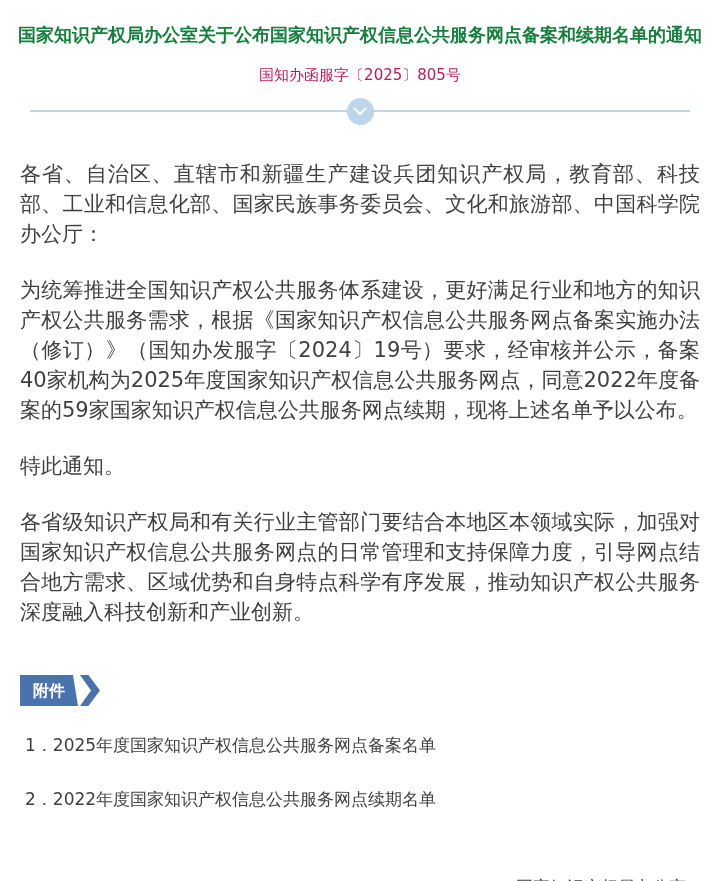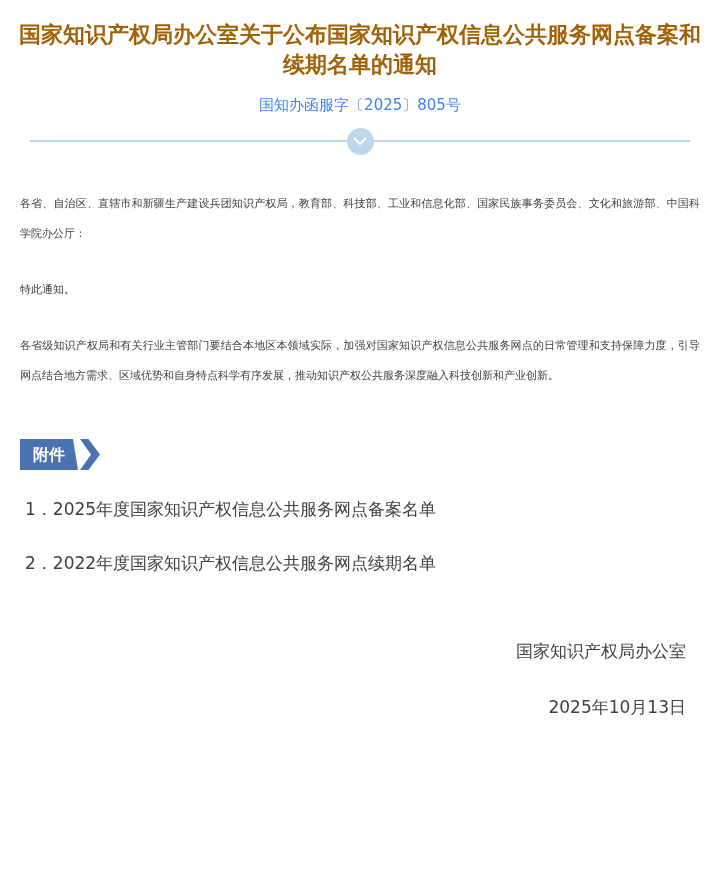--- a/index.html
+++ b/index.html
@@ -15,29 +15,29 @@
     margin: 0 auto;
     background: #ffffff;
     padding-bottom: 10px;
   }
   
   .doc-header {
     text-align: center;
     padding: 20px 18px 0 18px;
   }
   .doc-title {
-    font-size: 22px;
+    font-size: 18px;
     font-weight: bold;
-    color: #a16207;
+    color: #15803d;
     line-height: 30px;
     margin: 0;
   }
   .doc-number {
     font-size: 15px;
-    color: #3b82f6;
+    color: #be185d;
     margin-top: 16px;
     line-height: 18px;
   }
   
   .divider {
     display: flex;
     align-items: center;
     margin: 13px 30px 0 30px;
     height: 28px;
   }
@@ -52,21 +52,21 @@
     border-radius: 50%;
     background: #bcd7e9;
     display: flex;
     align-items: center;
     justify-content: center;
     flex: 0 0 auto;
   }
   
   .doc-body {
     padding: 8px 20px 0 20px;
-    font-size: 11px;
+    font-size: 21px;
     color: #404040;
     line-height: 30px;
   }
   .doc-body p {
     margin: 26px 0;
     text-align: justify;
   }
   
   .attachment-badge {
     display: flex;
@@ -133,20 +133,21 @@
     <div class="bubble">
       <svg width="14" height="9" viewBox="0 0 14 9" aria-hidden="true">
         <polyline points="1.5,1.5 7,7 12.5,1.5" fill="none" stroke="#ffffff" stroke-width="2" stroke-linecap="round" stroke-linejoin="round"></polyline>
       </svg>
     </div>
     <div class="line"></div>
   </div>
 
   <div class="doc-body">
     <p>各省、自治区、直辖市和新疆生产建设兵团知识产权局，教育部、科技部、工业和信息化部、国家民族事务委员会、文化和旅游部、中国科学院办公厅：</p>
+    <p>为统筹推进全国知识产权公共服务体系建设，更好满足行业和地方的知识产权公共服务需求，根据《国家知识产权信息公共服务网点备案实施办法（修订）》（国知办发服字〔2024〕19号）要求，经审核并公示，备案40家机构为2025年度国家知识产权信息公共服务网点，同意2022年度备案的59家国家知识产权信息公共服务网点续期，现将上述名单予以公布。</p>
     <p>特此通知。</p>
     <p>各省级知识产权局和有关行业主管部门要结合本地区本领域实际，加强对国家知识产权信息公共服务网点的日常管理和支持保障力度，引导网点结合地方需求、区域优势和自身特点科学有序发展，推动知识产权公共服务深度融入科技创新和产业创新。</p>
   </div>
 
   <div class="attachment-badge">
     <div class="badge-rect">附件</div>
     <div class="badge-arrow"></div>
   </div>
 
   <div class="attachment-list">

